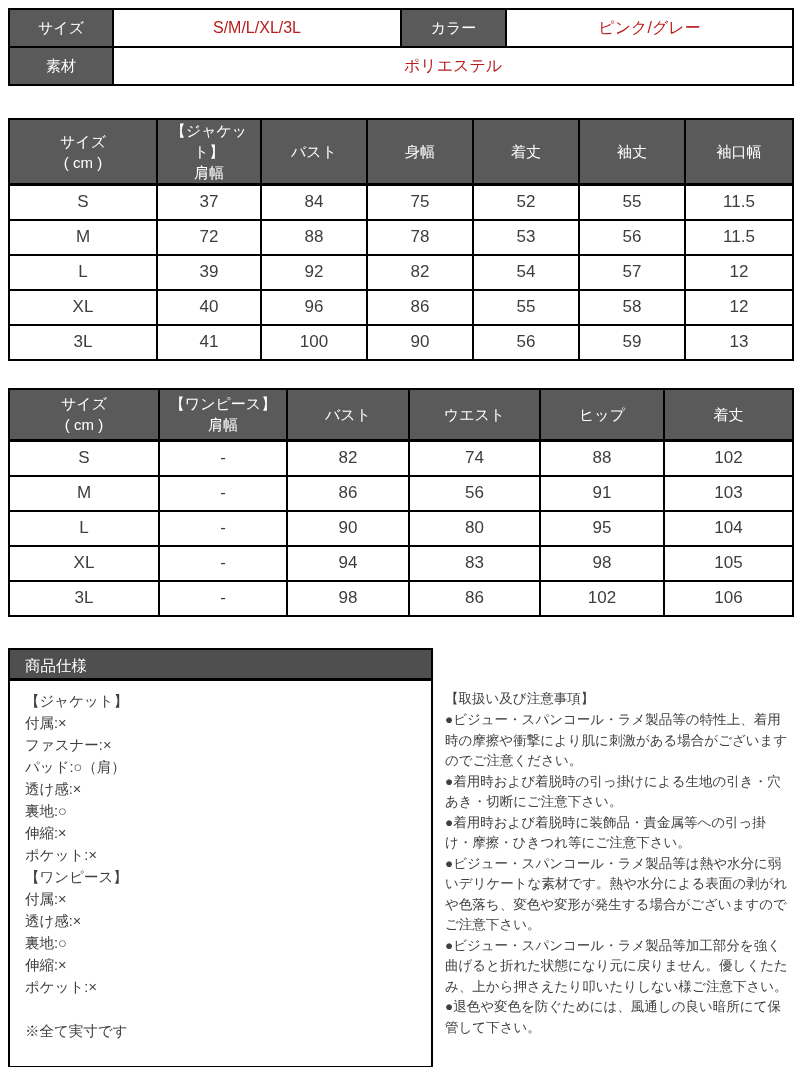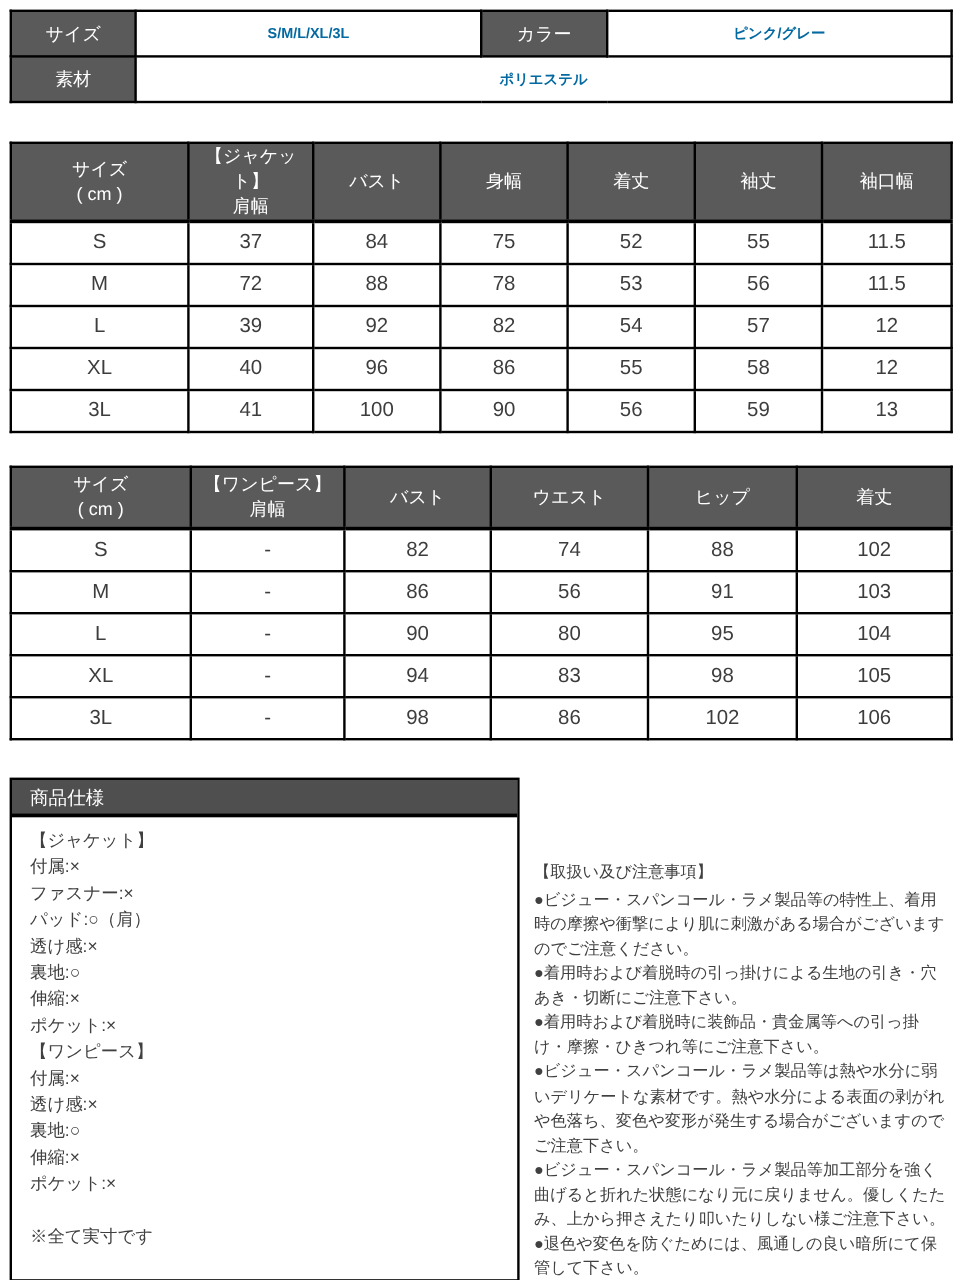--- a/index.html
+++ b/index.html
@@ -23,25 +23,24 @@
   .t-top { margin-bottom: 32px; }
   .t-top th {
     background: #5a5a5a;
     color: #fff;
     font-weight: normal;
     font-size: 15px;
     height: 38px;
     text-align: center;
   }
   .t-top td {
-    font-size: 12px;
+    font-size: 16px;
     text-align: center;
     height: 38px;
-    color: #0369a1;
-    font-weight: bold;
+    color: #b91c1c;
   }
 
   
   .t-size { margin-bottom: 27px; }
   .t-size th {
     background: #5a5a5a;
     color: #fff;
     font-weight: normal;
     font-size: 15px;
     height: 52px;
@@ -52,21 +51,21 @@
   }
   .t-size td {
     text-align: center;
     font-size: 17px;
     height: 35px;
     color: #3d3d3d;
   }
   .t-op { margin-bottom: 31px; }
 
   
-  .bottom { display: flex; align-items: flex-end; }
+  .bottom { display: flex; align-items: center; }
   .spec-box {
     width: 425px;
     height: 420px;
     border: 2px solid #000;
     background: #fff;
   }
   .spec-header {
     height: 31px;
     line-height: 31px;
     background: #4f4f4f;

